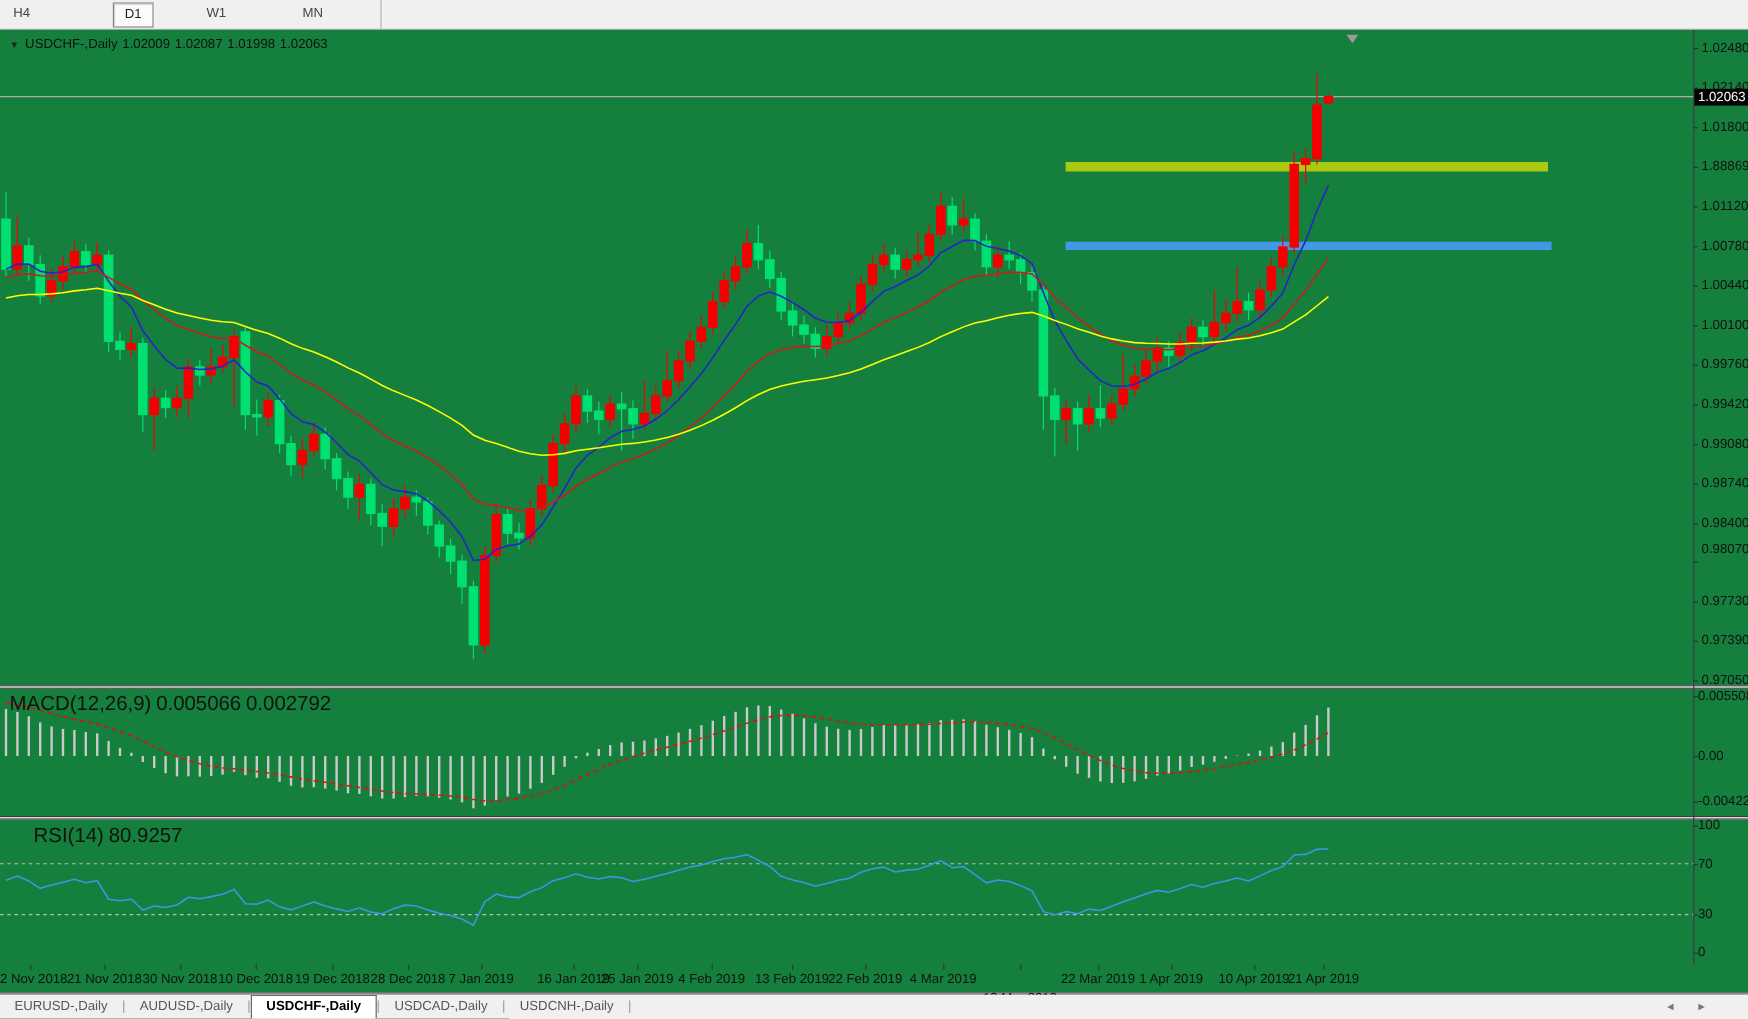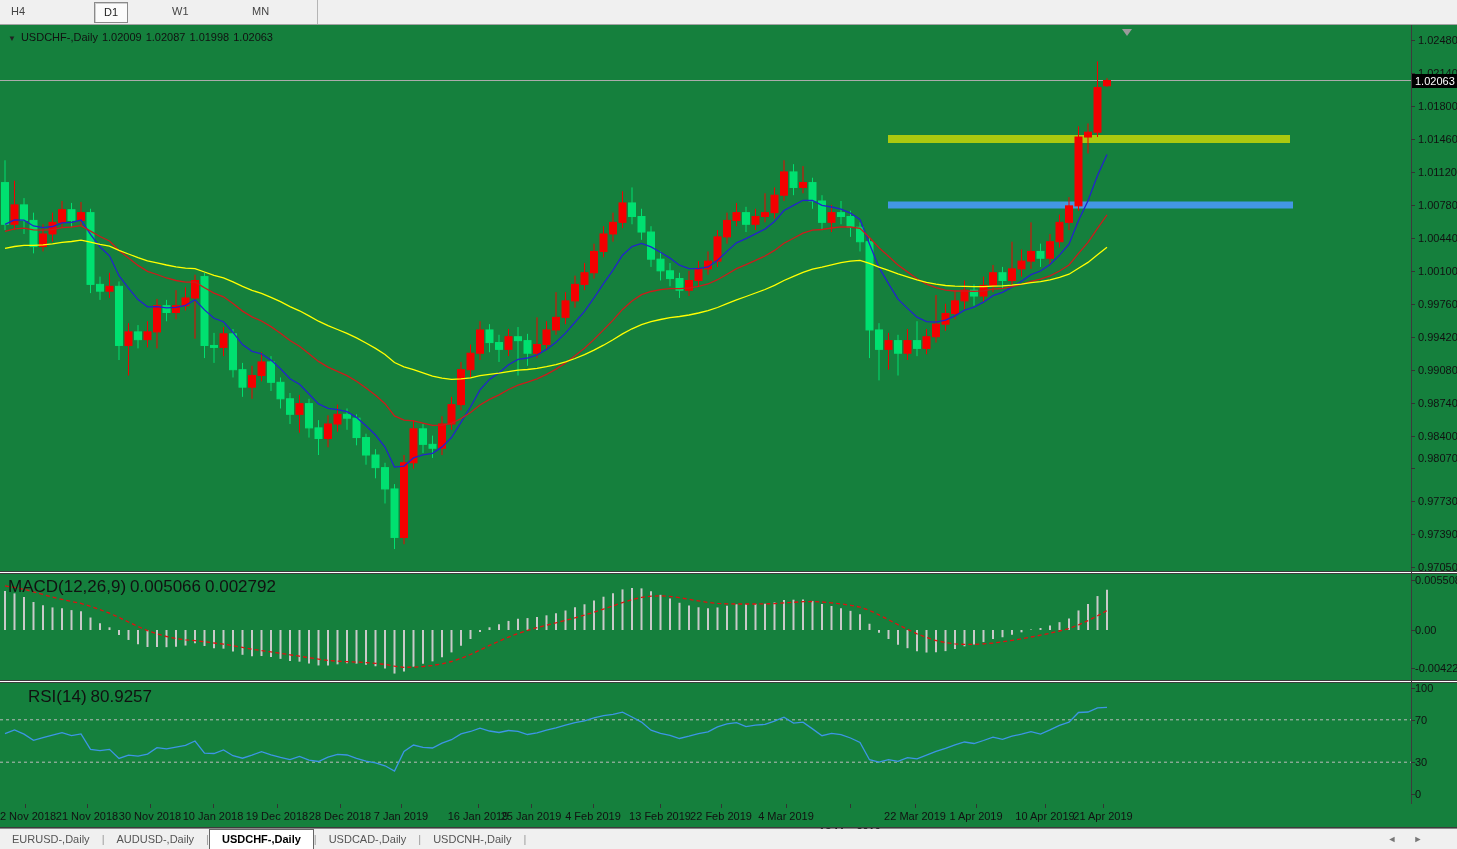--- a/index.html
+++ b/index.html
@@ -438,21 +438,21 @@
   <div class="bottom-line"></div>
 
   <div id="axis-layer">
       <div class="tick-dash" style="top: 40.0718px;"></div>
       <div class="tick-label" style="left: 1418px; top: 34.0718px;">1.02480</div>
       <div class="tick-dash" style="top: 73.0348px;"></div>
       <div class="tick-label" style="left: 1418px; top: 67.0348px;">1.02140</div>
       <div class="tick-dash" style="top: 105.998px;"></div>
       <div class="tick-label" style="left: 1418px; top: 99.9978px;">1.01800</div>
       <div class="tick-dash" style="top: 138.961px;"></div>
-      <div class="tick-label" style="left: 1418px; top: 132.961px;">1.01460</div>
+      <div class="tick-label" style="left: 1418px; top: 132.961px;">1.88869</div>
       <div class="tick-dash" style="top: 171.924px;"></div>
       <div class="tick-label" style="left: 1418px; top: 165.924px;">1.01120</div>
       <div class="tick-dash" style="top: 204.887px;"></div>
       <div class="tick-label" style="left: 1418px; top: 198.887px;">1.00780</div>
       <div class="tick-dash" style="top: 237.85px;"></div>
       <div class="tick-label" style="left: 1418px; top: 231.85px;">1.00440</div>
       <div class="tick-dash" style="top: 270.813px;"></div>
       <div class="tick-label" style="left: 1418px; top: 264.813px;">1.00100</div>
       <div class="tick-dash" style="top: 303.776px;"></div>
       <div class="tick-label" style="left: 1418px; top: 297.776px;">0.99760</div>
@@ -486,21 +486,21 @@
       <div class="tick-label" style="left: 1415px; top: 756.2px;">30</div>
       <div class="tick-dash" style="top: 794px;"></div>
       <div class="tick-label" style="left: 1415px; top: 788px;">0</div>
       <div class="date-tick" style="left: 25px;"></div>
       <div class="date-label" style="left: 25px;">12 Nov 2018</div>
       <div class="date-tick" style="left: 87px;"></div>
       <div class="date-label" style="left: 87px;">21 Nov 2018</div>
       <div class="date-tick" style="left: 150px;"></div>
       <div class="date-label" style="left: 150px;">30 Nov 2018</div>
       <div class="date-tick" style="left: 213px;"></div>
-      <div class="date-label" style="left: 213px;">10 Jan 2018</div>
+      <div class="date-label" style="left: 213px;">10 Dec 2018</div>
       <div class="date-tick" style="left: 277px;"></div>
       <div class="date-label" style="left: 277px;">19 Dec 2018</div>
       <div class="date-tick" style="left: 340px;"></div>
       <div class="date-label" style="left: 340px;">28 Dec 2018</div>
       <div class="date-tick" style="left: 401px;"></div>
       <div class="date-label" style="left: 401px;">7 Jan 2019</div>
       <div class="date-tick" style="left: 478px;"></div>
       <div class="date-label" style="left: 478px;">16 Jan 2019</div>
       <div class="date-tick" style="left: 531px;"></div>
       <div class="date-label" style="left: 531px;">25 Jan 2019</div>

